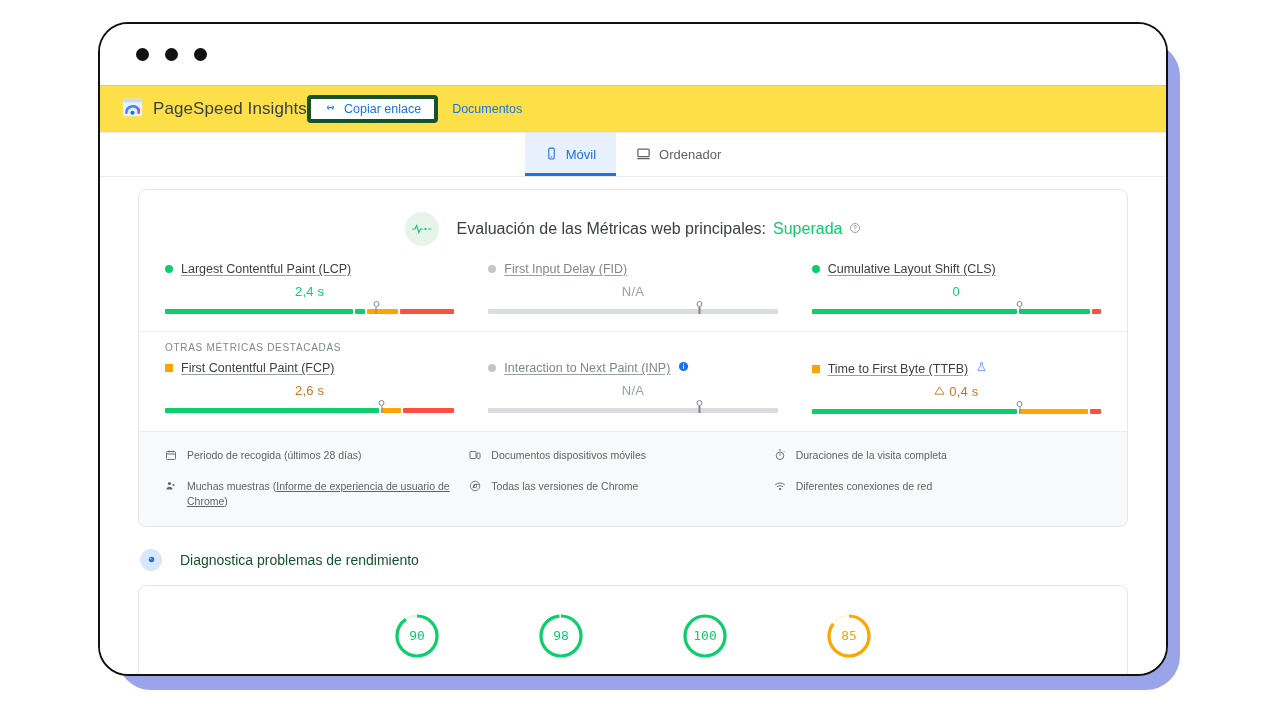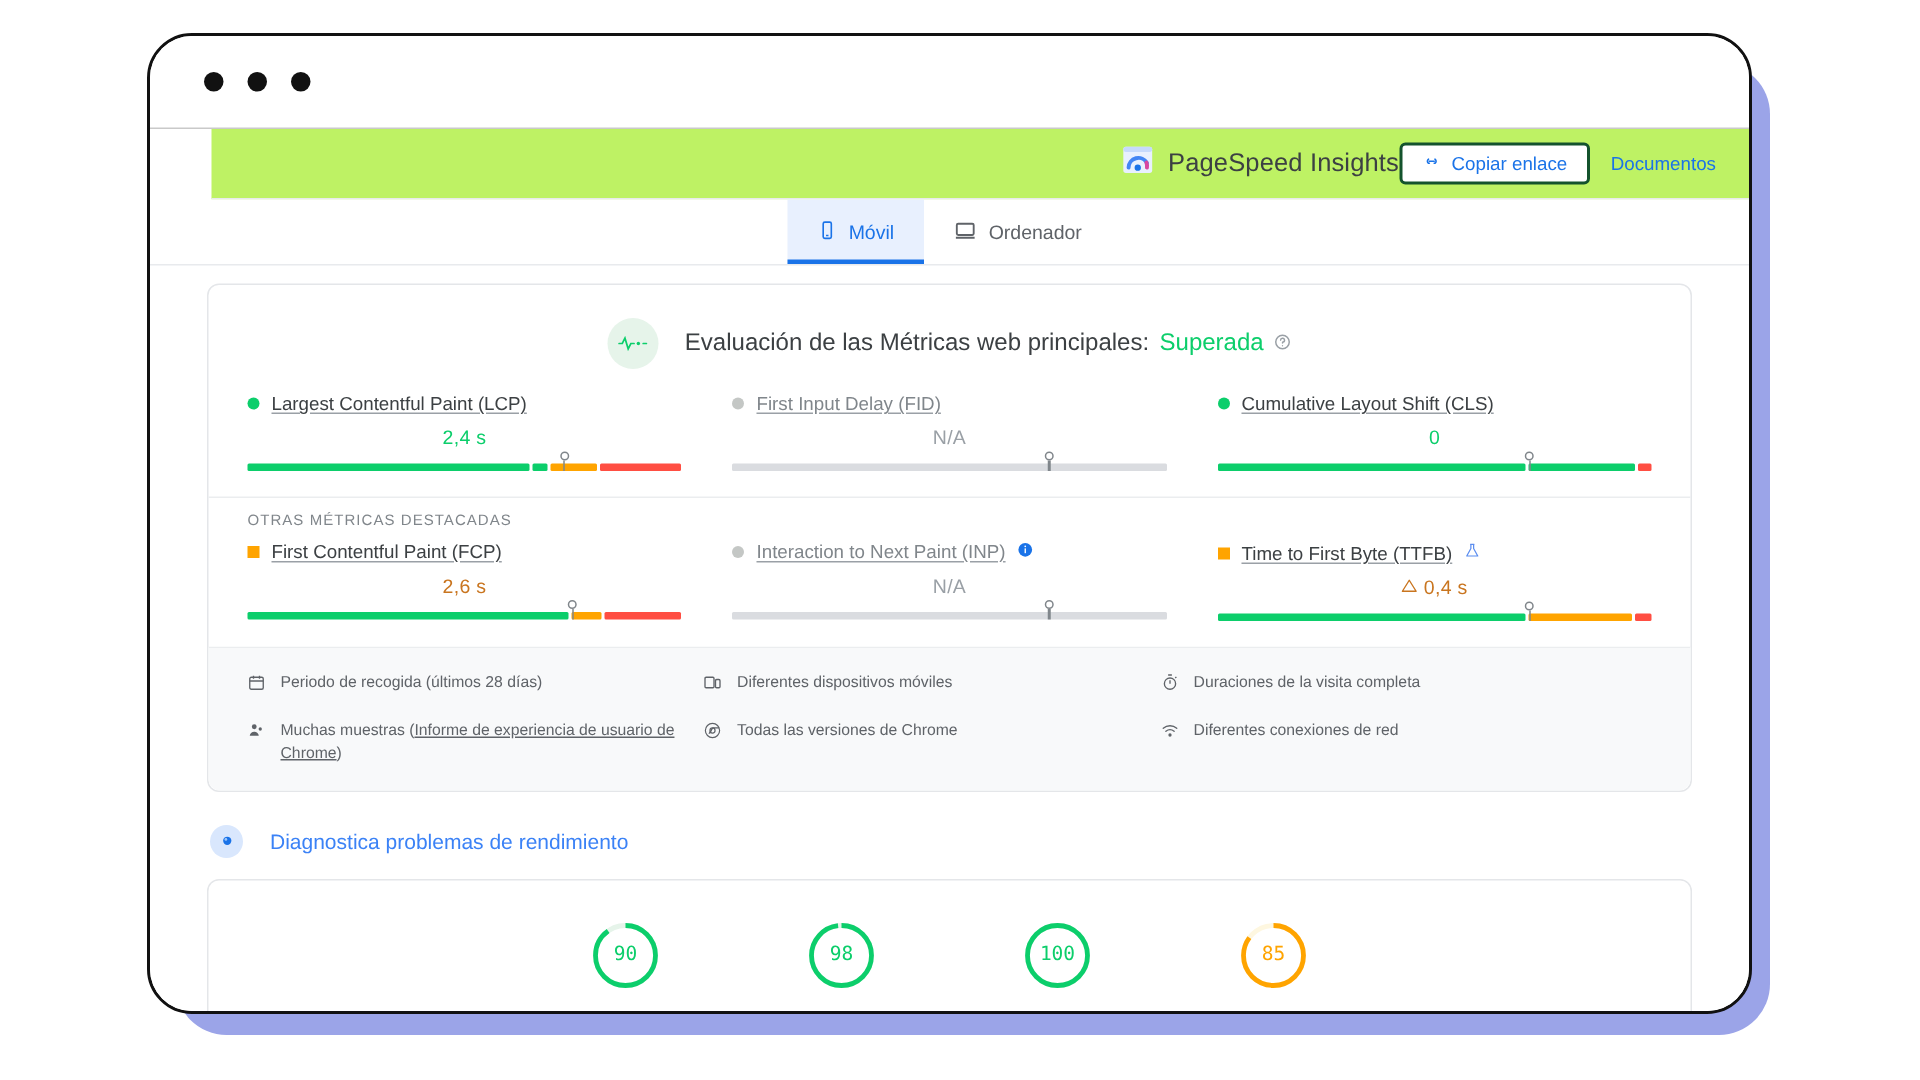--- a/index.html
+++ b/index.html
@@ -35,33 +35,32 @@
     padding-left: 36px;
     background: #ffffff;
     border-bottom: 1px solid #c9c9c9;
   }
   .dots { display: flex; gap: 16px; }
   .dot { width: 13px; height: 13px; border-radius: 50%; background: #111111; }
 
   
   .app-header {
     height: 47px;
-    display: flex; align-items: center; justify-content: flex-end;
+    display: flex; align-items: center; justify-content: flex-start;
     padding: 0 22px 0 22px;
     border-bottom: 1px solid #e8eaed;
-    background: #bef264;
-    margin-left: 41px;
+    background: #fde047;
   }
   .brand { display: flex; align-items: center; gap: 10px; }
   .brand-title { font-size: 17px; color: #3c4043; letter-spacing: .1px; }
   .header-actions { display: flex; align-items: center; gap: 14px; }
   .btn-outline {
     display: flex; align-items: center; gap: 7px;
     height: 28px; padding: 0 13px;
-    border: 2px solid #14532d; border-radius: 4px;
+    border: 4px solid #14532d; border-radius: 4px;
     background: #fff;
     font-size: 12.5px; color: #1a73e8; white-space: nowrap;
   }
   .link-docs { font-size: 12.5px; color: #1a73e8; }
 
   
   .tabs-row {
     height: 44px;
     display: flex; justify-content: center; align-items: stretch;
     background: #fff;
@@ -165,21 +164,21 @@
   .info-link { color: #5f6368; text-decoration: underline; }
 
   .diag-row {
     display: flex; align-items: center; gap: 18px;
     padding: 22px 0 14px 40px;
   }
   .diag-badge {
     width: 22px; height: 22px; border-radius: 50%;
     background: #d9e7fd; display:flex; align-items:center; justify-content:center;
   }
-  .diag-title { font-size: 14px; color: #3b82f6; }
+  .diag-title { font-size: 14px; color: #14532d; }
 
   .score-card {
     margin: 0 38px; border: 1px solid #e4e6e9;
     border-top-left-radius: 8px; border-top-right-radius: 8px;
     background:#fff; padding: 26px 0 0 0; min-height: 110px;
   }
   .scores { display: flex; justify-content: center; gap: 48px; }
   .score { width: 96px; text-align: center; }
   .gauge { width: 48px; height: 48px; margin: 0 auto 9px auto; position: relative; }
   .gauge svg { transform: rotate(-90deg); display:block; }
@@ -422,21 +421,21 @@
                   <rect x="3" y="5" width="18" height="16" rx="2"></rect>
                   <path d="M3 10h18M8 3v4M16 3v4"></path>
                 </svg></span>
               <span>Periodo de recogida (últimos 28 días)</span>
             </div>
             <div class="info-item">
               <span class="ic"><svg width="12" height="12" viewBox="0 0 24 24" fill="none" stroke="#5f6368" stroke-width="1.8">
                   <rect x="2" y="5" width="12" height="14" rx="1.5"></rect>
                   <rect x="16" y="8" width="6" height="11" rx="1.5"></rect>
                 </svg></span>
-              <span>Diferentes dispositivos móviles</span>
+              <span>Documentos dispositivos móviles</span>
             </div>
             <div class="info-item">
               <span class="ic"><svg width="12" height="12" viewBox="0 0 24 24" fill="none" stroke="#5f6368" stroke-width="1.8">
                   <circle cx="12" cy="13.5" r="7.5"></circle>
                   <path d="M12 13.5V9M9.5 2h5M19 6l1.5-1.5"></path>
                 </svg></span>
               <span>Duraciones de la visita completa</span>
             </div>
             <div class="info-item">
               <span class="ic"><svg width="12" height="12" viewBox="0 0 24 24" fill="#5f6368">

